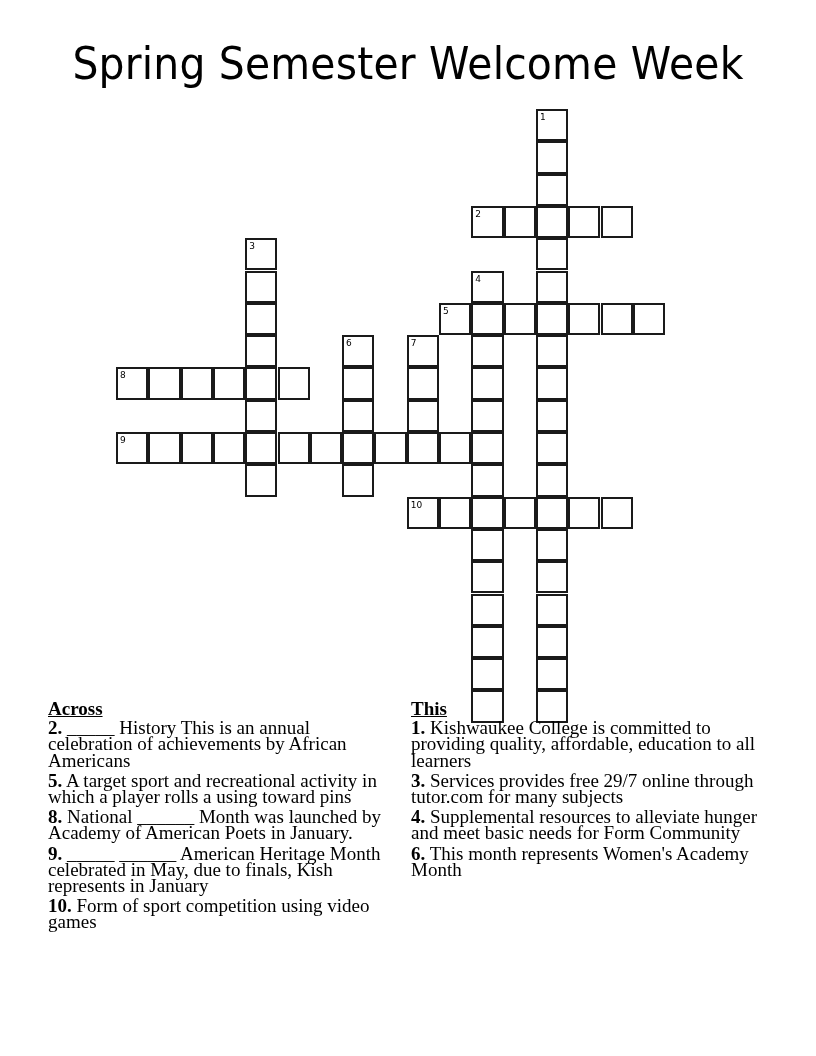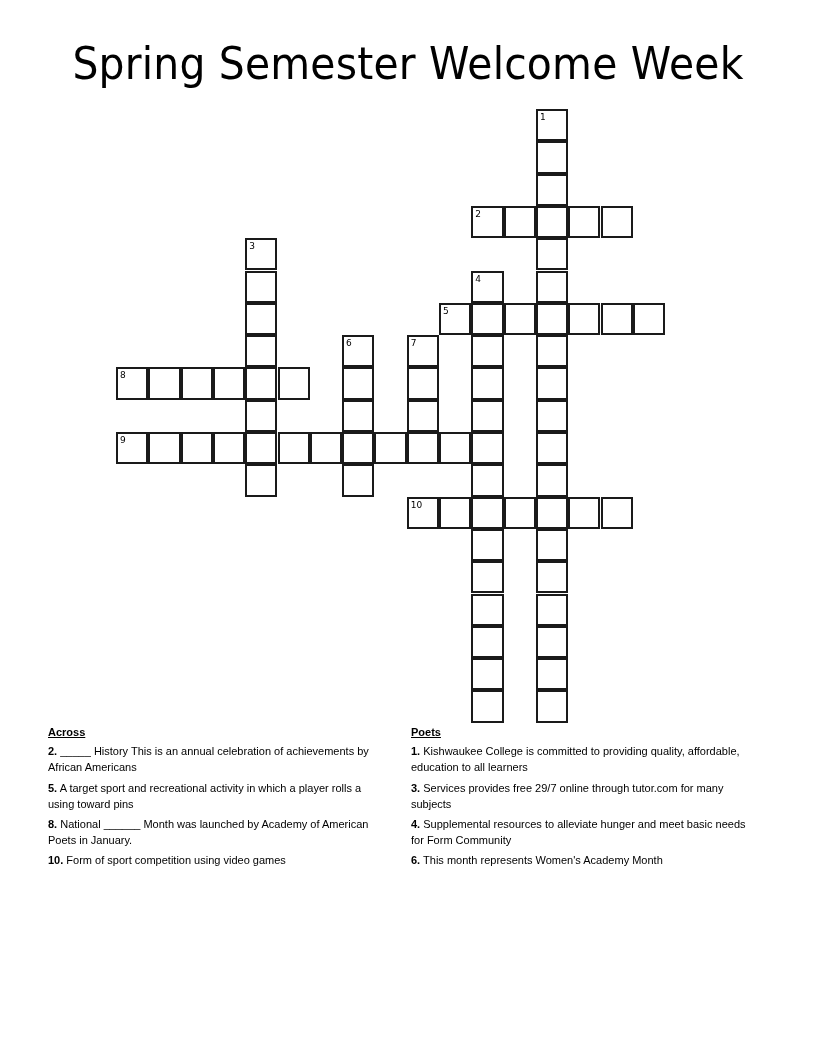--- a/index.html
+++ b/index.html
@@ -1,21 +1,21 @@
 <!DOCTYPE html>
 <html><head>
   <meta charset="utf-8">
   <style>
     html, body { margin: 0; padding: 0; background: #ffffff; }
     body { width: 816px; height: 1056px; position: relative; overflow: hidden; font-family: "DejaVu Sans", sans-serif; color: #000; }
     .title { position: absolute; left: 0; top: 36px; width: 816px; text-align: center; font-size: 44px; line-height: 56px; font-family: "DejaVu Sans", sans-serif; transform: scaleX(0.93); transform-origin: center; letter-spacing: 0.2px; }
     .grid { position: absolute; left: 0; top: 0; width: 816px; height: 700px; }
     .cell { position: absolute; width: 32.3px; height: 32.3px; box-sizing: border-box; border: 2px solid #1a1a1a; background: #fff; margin-left: -1px; margin-top: -1px; }
     .cell .num { position: absolute; left: 2px; top: 1px; font-size: 9px; line-height: 10px; font-family: "DejaVu Sans", sans-serif; color: #000; }
-    .clues { position: absolute; top: 701px; width: 340px; font-size: 11px; line-height: 16.2px; font-family: Liberation Sans, sans-serif; margin-top: 23px; }
+    .clues { position: absolute; top: 701px; width: 340px; font-size: 19px; line-height: 16.2px; font-family: Liberation Serif, serif; }
     .clues.across { left: 48px; width: 340px; }
     .clues.down { left: 411px; width: 350px; }
     .clues .heading { font-weight: bold; text-decoration: underline; margin-bottom: 3px; }
     .clue { margin-bottom: 4px; }
     .clue .cnum { font-weight: bold; }
   </style>
 </head>
 <body>
 
 <div class="title">Spring Semester Welcome Week</div>
@@ -118,22 +118,23 @@
     <div class="cell" style="left: 504.6px; top: 497.6px;"></div>
     <div class="cell" style="left: 569.2px; top: 497.6px;"></div>
     <div class="cell" style="left: 601.5px; top: 497.6px;"></div>
   </div>
 
 <div class="clues across">
   <div class="heading">Across</div>
   <div class="clue"><span class="cnum">2.</span><span> _____ History This is an annual celebration of achievements by African Americans</span></div>
   <div class="clue"><span class="cnum">5.</span><span> A target sport and recreational activity in which a player rolls a using toward pins</span></div>
   <div class="clue"><span class="cnum">8.</span><span> National ______ Month was launched by Academy of American Poets in January.</span></div>
+  <div class="clue"><span class="cnum">9.</span><span> _____ ______ American Heritage Month celebrated in May, due to finals, Kish represents in January</span></div>
   <div class="clue"><span class="cnum">10.</span><span> Form of sport competition using video games</span></div>
 </div>
 
 <div class="clues down">
-  <div class="heading">Poets</div>
+  <div class="heading">This</div>
   <div class="clue"><span class="cnum">1.</span><span> Kishwaukee College is committed to providing quality, affordable, education to all learners</span></div>
   <div class="clue"><span class="cnum">3.</span><span> Services provides free 29/7 online through tutor.com for many subjects</span></div>
   <div class="clue"><span class="cnum">4.</span><span> Supplemental resources to alleviate hunger and meet basic needs for Form Community</span></div>
   <div class="clue"><span class="cnum">6.</span><span> This month represents Women's Academy Month</span></div>
 </div>
 
 </body></html>

